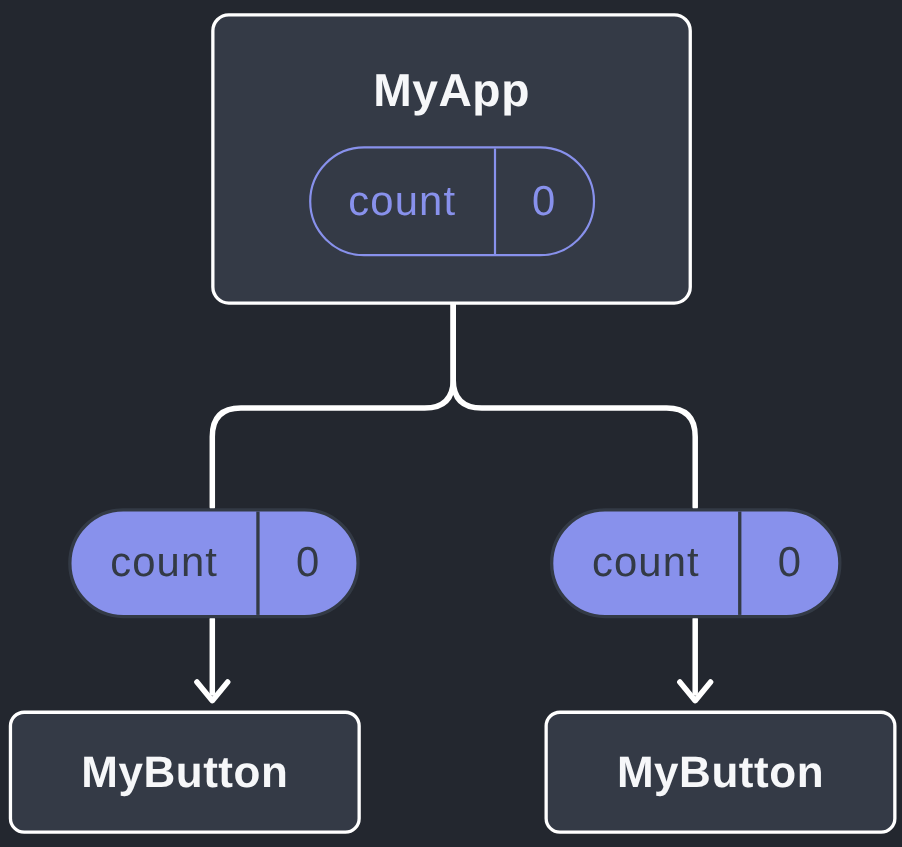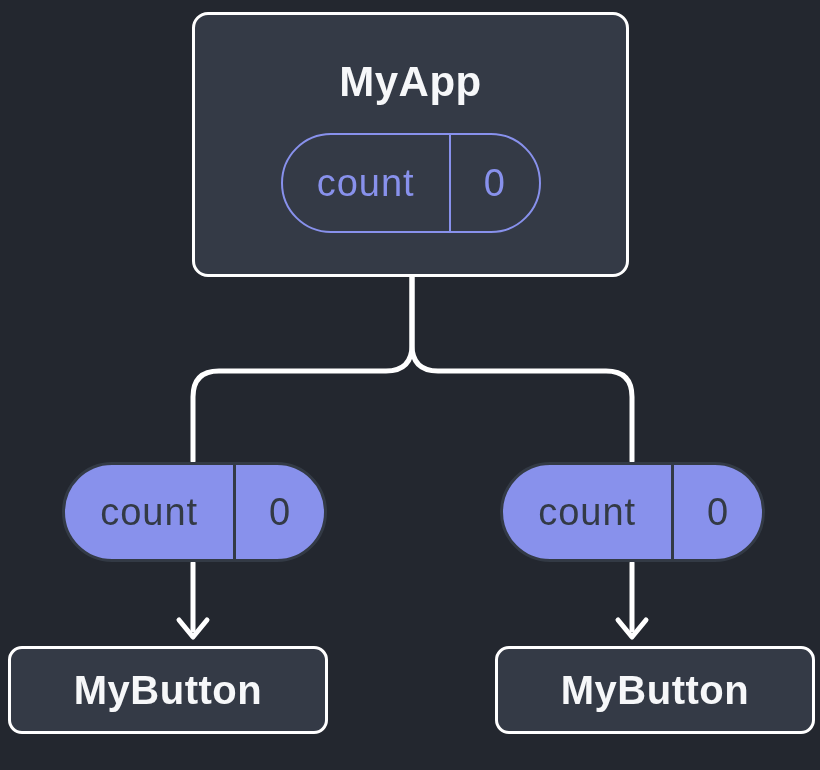--- a/index.html
+++ b/index.html
@@ -44,21 +44,21 @@
     padding-top: 42px;
   }
   .node-title {
     font-size: 42px;
     font-weight: 700;
     line-height: 50px;
     letter-spacing: 0.5px;
     color: #F6F7F9;
   }
   .node-leaf {
-    width: 320px; height: 88px;
+    width: 320px; height: 112px;
     border-radius: 14px;
     display: flex;
     align-items: center;
     justify-content: center;
   }
   .node-leaf .node-title { font-size: 40px; }
   .leaf-left  { left: 8px;   top: 646px; }
   .leaf-right { left: 495px; top: 646px; }
 
   .pill {

